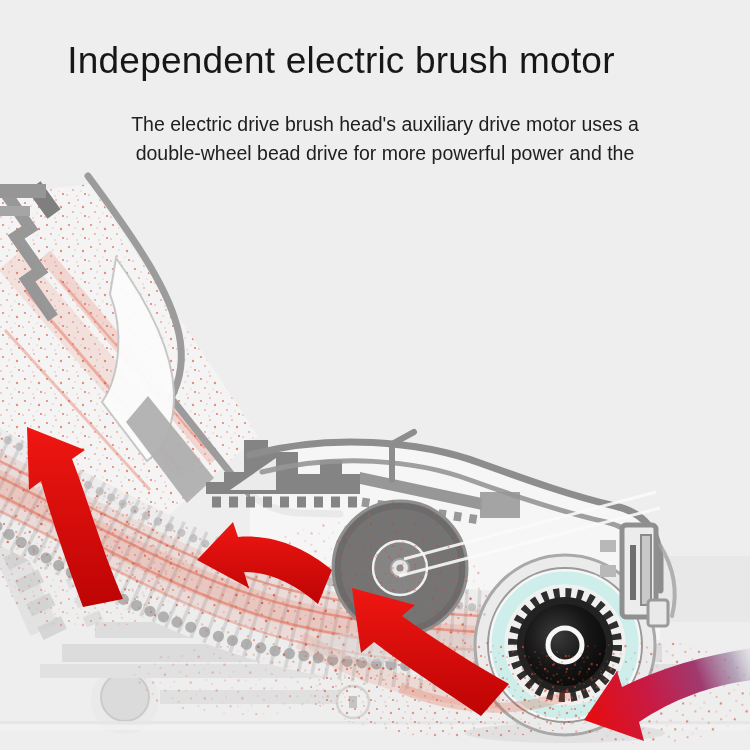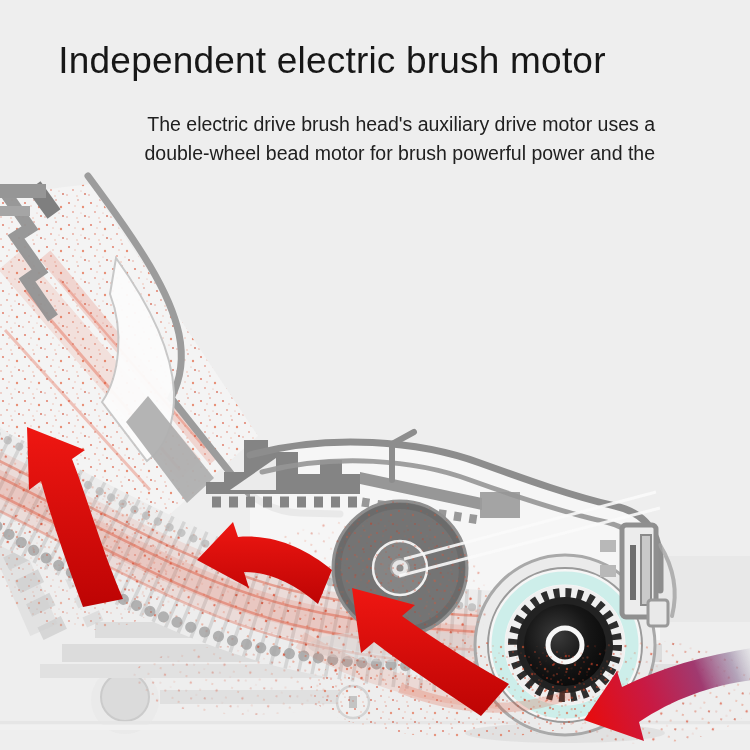--- a/index.html
+++ b/index.html
@@ -4,42 +4,42 @@
 <style>
   html,body{margin:0;padding:0;}
   body{
     width:750px;height:750px;overflow:hidden;
     background:#eeeeee;
     font-family:"Liberation Sans", sans-serif;
     position:relative;
   }
   .stage{position:absolute;inset:0;width:750px;height:750px;}
   h1.title{
-    position:absolute;top:40px;left:0;width:664px;margin:0;
+    position:absolute;top:40px;left:9px;width:664px;margin:0;
     text-align:center;
     font-size:37px;font-weight:400;letter-spacing:.2px;
     color:#171717;
   }
   .desc{
     position:absolute;top:110px;left:115px;width:540px;
     font-size:19.5px;line-height:28.5px;color:#202020;
-    text-align:right;
+    text-align:center;
   }
   .illu{position:absolute;left:0;top:0;width:750px;height:750px;display:block;}
 </style>
 </head>
 <body>
 
 <div class="stage">
 
   <h1 class="title">Independent electric brush motor</h1>
 
   <div class="desc">
     <div>The electric drive brush head's auxiliary drive motor uses a</div>
-    <div>double-wheel bead motor for brush powerful power and the</div>
+    <div>double-wheel bead drive for more powerful power and the</div>
   </div>
 
   <svg class="illu" viewBox="0 0 750 750" role="img" aria-label="Cutaway diagram of a vacuum cleaner brush head: red arrows trace dust drawn in past the independent electric brush motor, along the ribbed hose, past the brush pulley and up the wand.">
     <defs>
       <pattern id="dustA" width="22" height="22" patternUnits="userSpaceOnUse">
         <circle cx="3" cy="5" r="1.1" fill="#d9472b" fill-opacity=".8"></circle>
         <circle cx="12" cy="2" r="0.8" fill="#c93a1e" fill-opacity=".7"></circle>
         <circle cx="17" cy="9" r="1.2" fill="#e05530" fill-opacity=".8"></circle>
         <circle cx="7" cy="14" r="0.9" fill="#d9472b" fill-opacity=".6"></circle>
         <circle cx="19" cy="18" r="1.0" fill="#c93a1e" fill-opacity=".8"></circle>

